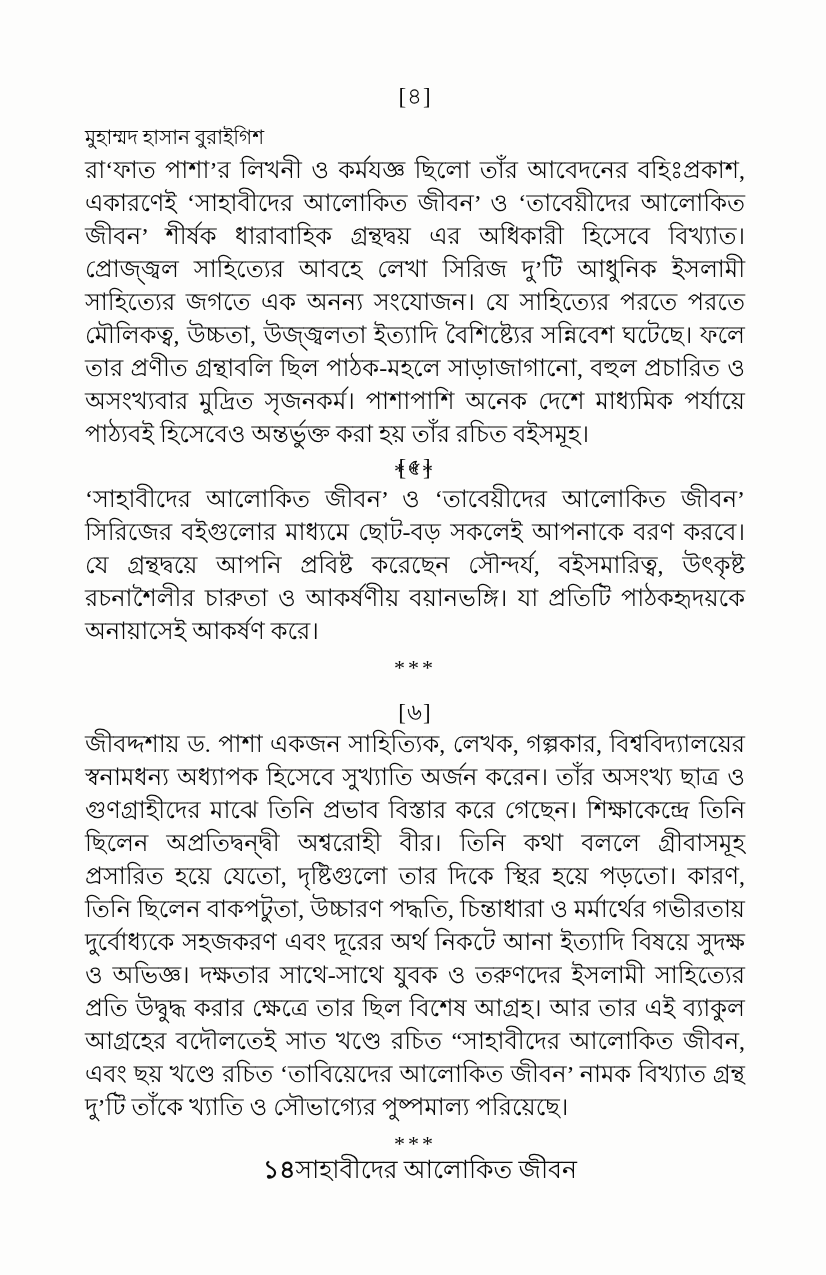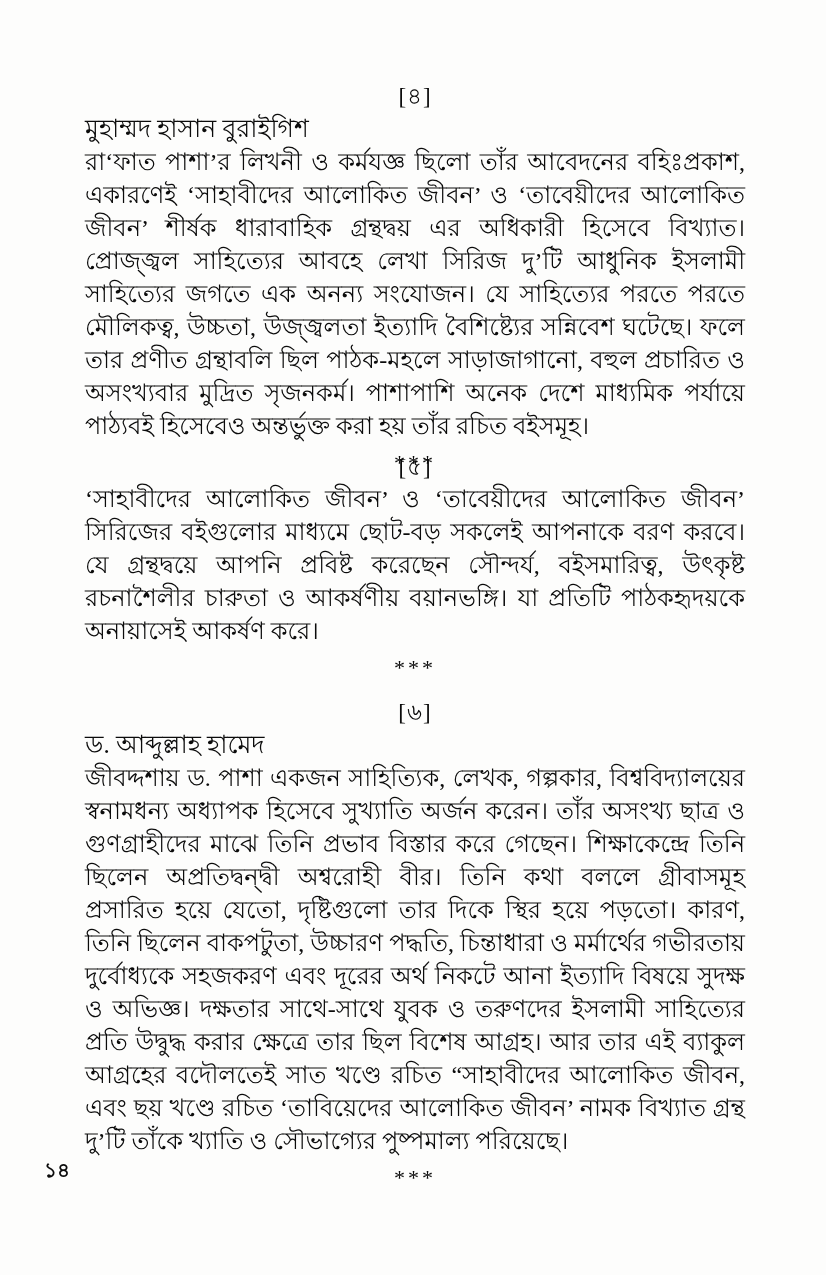--- a/index.html
+++ b/index.html
@@ -24,46 +24,47 @@
   #section-4 { top: 82px; }
   #section-5 { top: 453px; }
   #section-6 { top: 698px; }
   .section-number {
     text-align: center;
     font-size: 23px;
     line-height: 30px;
     letter-spacing: 1px;
   }
   .author {
-    font-size: 25px;
+    margin-top: 8px;
+    font-size: 20px;
     line-height: 34px;
     white-space: nowrap;
   }
   .body-text {
     margin: 0 0 0 0;
     font-size: 24px;
     line-height: 33px;
     text-align: justify;
   }
   .separator {
     margin-top: 6px;
     text-align: center;
     font-size: 22px;
     letter-spacing: 3px;
     line-height: 28px;
   }
   .footer {
     position: absolute;
-    left: 44px;
+    left: 80px;
     top: 1154px;
     width: 680px;
     display: flex;
-    justify-content: space-between;
+    justify-content: center;
     align-items: baseline;
-    font-size: 20px;
+    font-size: 25px;
     line-height: 32px;
   }
   .page-num { font-weight: bold; }
   .book-title { text-align: right; }
 </style>
 </head>
 <body>
 
 <div class="page">
 
@@ -75,22 +76,22 @@
   </div>
 
   <div class="section" id="section-5">
     <div class="section-number">[৫]</div>
     <p class="body-text">‘সাহাবীদের আলোকিত জীবন’ ও ‘তাবেয়ীদের আলোকিত জীবন’ সিরিজের বইগুলোর মাধ্যমে ছোট-বড় সকলেই আপনাকে বরণ করবে। যে গ্রন্থদ্বয়ে আপনি প্রবিষ্ট করেছেন সৌন্দর্য, বইসমারিত্ব, উৎকৃষ্ট রচনাশৈলীর চারুতা ও আকর্ষণীয় বয়ানভঙ্গি। যা প্রতিটি পাঠকহৃদয়কে অনায়াসেই আকর্ষণ করে।</p>
     <div class="separator">***</div>
   </div>
 
   <div class="section" id="section-6">
     <div class="section-number">[৬]</div>
-    <div class="author">ড. আব্দুল্লাহ হামেদ</div>
     <p class="body-text">জীবদ্দশায় ড. পাশা একজন সাহিত্যিক, লেখক, গল্পকার, বিশ্ববিদ্যালয়ের স্বনামধন্য অধ্যাপক হিসেবে সুখ্যাতি অর্জন করেন। তাঁর অসংখ্য ছাত্র ও গুণগ্রাহীদের মাঝে তিনি প্রভাব বিস্তার করে গেছেন। শিক্ষাকেন্দ্রে তিনি ছিলেন অপ্রতিদ্বন্দ্বী অশ্বরোহী বীর। তিনি কথা বললে গ্রীবাসমূহ প্রসারিত হয়ে যেতো, দৃষ্টিগুলো তার দিকে স্থির হয়ে পড়তো। কারণ, তিনি ছিলেন বাকপটুতা, উচ্চারণ পদ্ধতি, চিন্তাধারা ও মর্মার্থের গভীরতায় দুর্বোধ্যকে সহজকরণ এবং দূরের অর্থ নিকটে আনা ইত্যাদি বিষয়ে সুদক্ষ ও অভিজ্ঞ। দক্ষতার সাথে-সাথে যুবক ও তরুণদের ইসলামী সাহিত্যের প্রতি উদ্বুদ্ধ করার ক্ষেত্রে তার ছিল বিশেষ আগ্রহ। আর তার এই ব্যাকুল আগ্রহের বদৌলতেই সাত খণ্ডে রচিত “সাহাবীদের আলোকিত জীবন, এবং ছয় খণ্ডে রচিত ‘তাবিয়েদের আলোকিত জীবন’ নামক বিখ্যাত গ্রন্থ দু’টি তাঁকে খ্যাতি ও সৌভাগ্যের পুষ্পমাল্য পরিয়েছে।</p>
     <div class="separator">***</div>
   </div>
 
   <div class="footer">
     <span class="page-num">১৪</span>
+    <span class="book-title">সাহাবীদের আলোকিত জীবন</span>
   </div>
 
 </div>
 
 </body></html>

